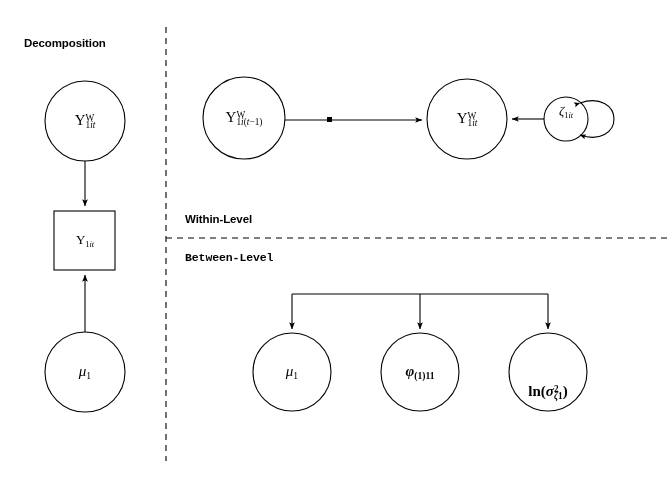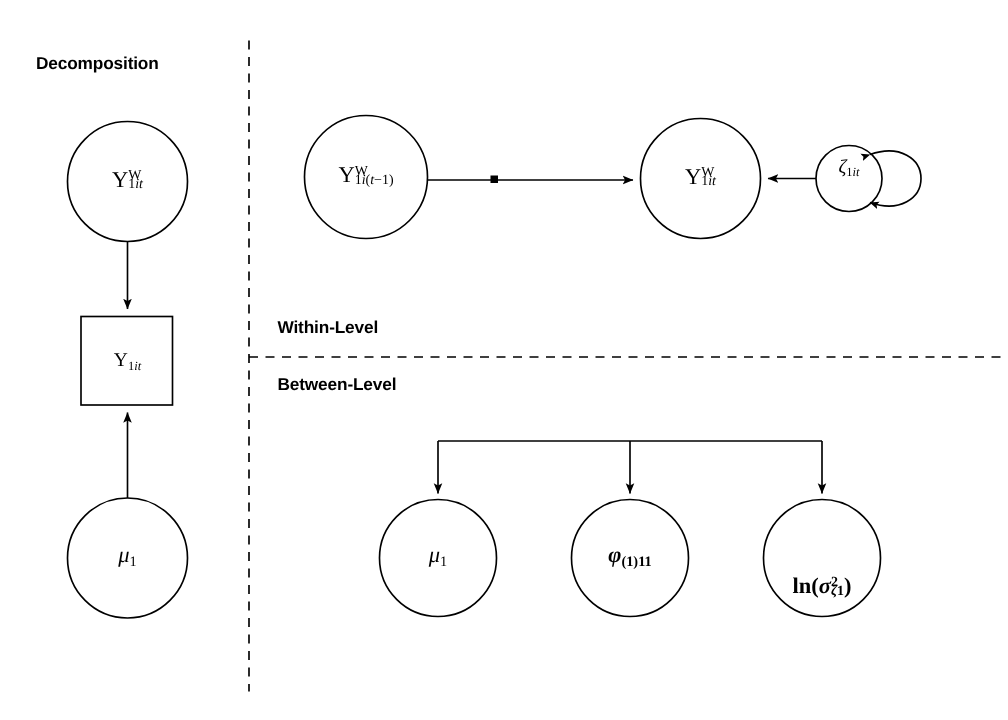--- a/index.html
+++ b/index.html
@@ -132,21 +132,21 @@
     <line class="edge" x1="420" y1="294" x2="420" y2="329" marker-end="url(#arrowhead)"></line>
     <line class="edge" x1="548" y1="294" x2="548" y2="329" marker-end="url(#arrowhead)"></line>
 
     <circle class="node-shape" cx="292" cy="372" r="39"></circle>
     <circle class="node-shape" cx="420" cy="372" r="39"></circle>
     <circle class="node-shape" cx="548" cy="372" r="39"></circle>
   </svg>
 
   <div class="section-label" style="left:24px; top:37px;">Decomposition</div>
   <div class="section-label" style="left:185px; top:213px;">Within-Level</div>
-  <div class="section-label" style="left:185px; top:251px;">Between-Level</div>
+  <div class="section-label" style="left:185px; top:251px;font-family:Liberation Mono, monospace;">Between-Level</div>
 
   <div class="node-label" style="left:85px; top:121px;">Y<span class="sub-sup"><span class="s-up">W</span><span class="s-dn">1<span class="it">it</span></span></span></div>
 
   <div class="node-label small-node" style="left:85px; top:241px;">Y<sub>1<span class="it">it</span></sub></div>
 
   <div class="node-label" style="left:85px; top:372px;"><span class="gk">μ</span><sub>1</sub></div>
 
   <div class="node-label" style="left:244px; top:118px;">Y<span class="sub-sup"><span class="s-up">W</span><span class="s-dn">1<span class="it">i</span>(<span class="it">t</span>−1)</span></span></div>
 
   <div class="node-label" style="left:467px; top:119px;">Y<span class="sub-sup"><span class="s-up">W</span><span class="s-dn">1<span class="it">it</span></span></span></div>

